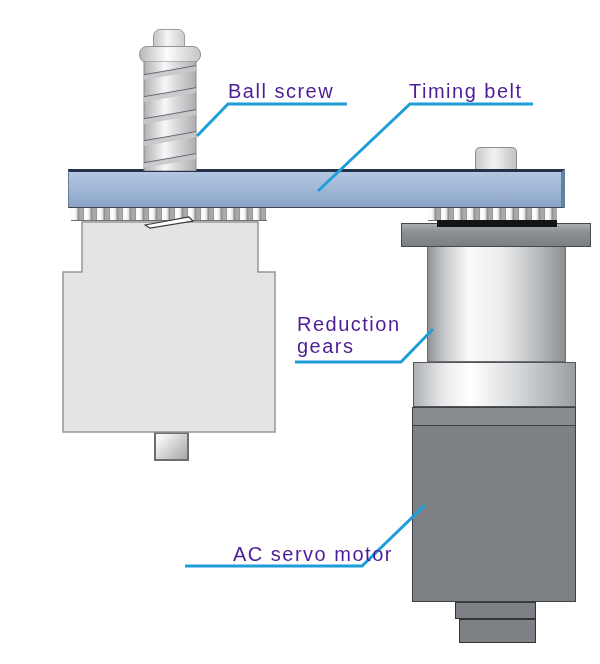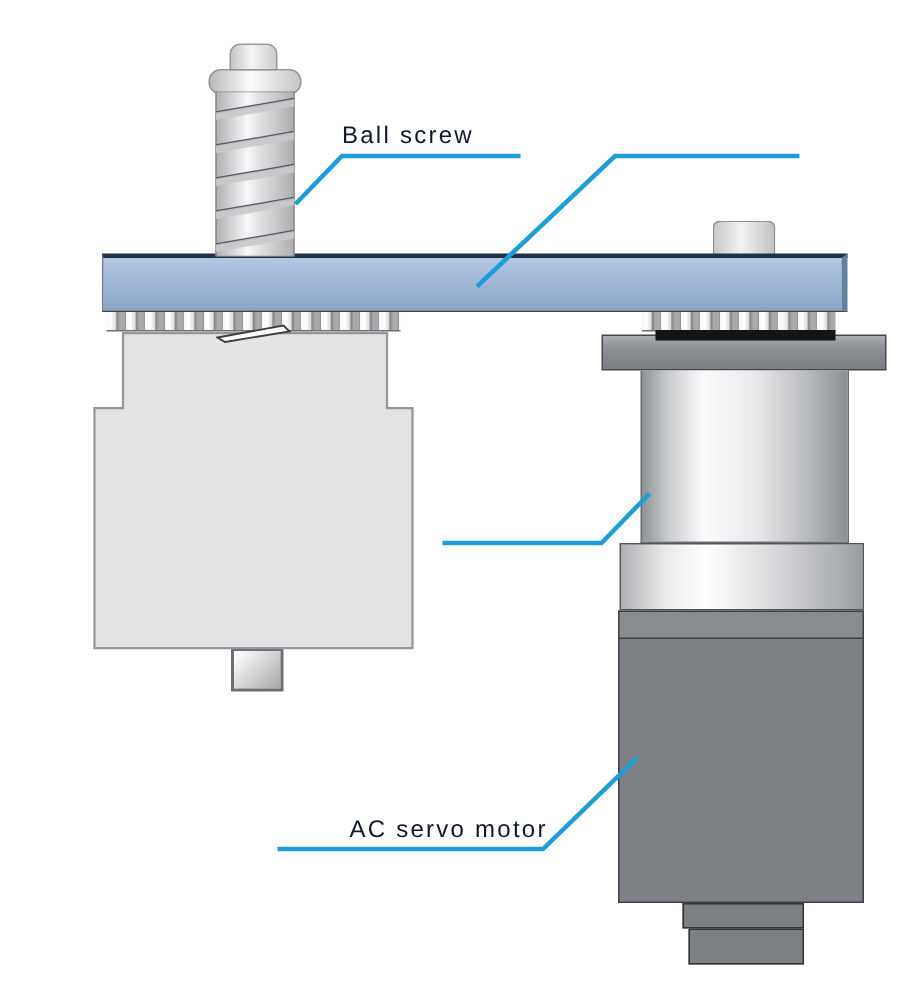--- a/index.html
+++ b/index.html
@@ -69,21 +69,21 @@
   .motor-band{left:412px;top:407px;width:164px;height:19px;z-index:1;
     background:#888b8f;border:1px solid #3e4144;}
   .motor-body{left:412px;top:426px;width:164px;height:176px;z-index:1;
     background:#7d8084;border:1px solid #3e4144;border-top:none;}
   .motor-stub1{left:455px;top:602px;width:81px;height:17px;z-index:1;
     background:#7d8084;border:1px solid #333335;}
   .motor-stub2{left:459px;top:619px;width:77px;height:24px;z-index:1;
     background:#7d8084;border:1px solid #333335;}
   
   .label{
-    position:absolute;z-index:5;color:#0f172a;font-size:16px;line-height:22px;
+    position:absolute;z-index:5;color:#4c1d95;font-size:20px;line-height:22px;
     letter-spacing:1.5px;white-space:pre;
   }
   .label.wrap{white-space:normal;}
   #leaders{position:absolute;left:0;top:0;z-index:4;pointer-events:none;}
 </style>
 </head>
 <body>
 
 <div id="stage">
 
@@ -138,15 +138,17 @@
   <div class="part motor-stub2"></div>
 
   <svg id="leaders" width="600" height="664" viewBox="0 0 600 664" fill="none">
     <polyline points="347,104 228,104 197,136" stroke-width="3" stroke="#1e9ed9"></polyline>
     <polyline points="533,104 410,104 318,191" stroke-width="3" stroke="#1e9ed9"></polyline>
     <polyline points="295,362 401,362 433,329" stroke-width="3" stroke="#1e9ed9"></polyline>
     <polyline points="185,566 362,566 425,505" stroke-width="3" stroke="#1e9ed9"></polyline>
   </svg>
 
   <div class="label" style="left:228px;top:80px;">Ball screw</div>
+  <div class="label" style="left:409px;top:80px;">Timing belt</div>
+  <div class="label wrap" style="left:297px;top:313px;width:120px;">Reduction gears</div>
   <div class="label" style="left:187px;top:543px;margin-left:46px;">AC servo motor</div>
 
 </div>
 
 </body></html>

